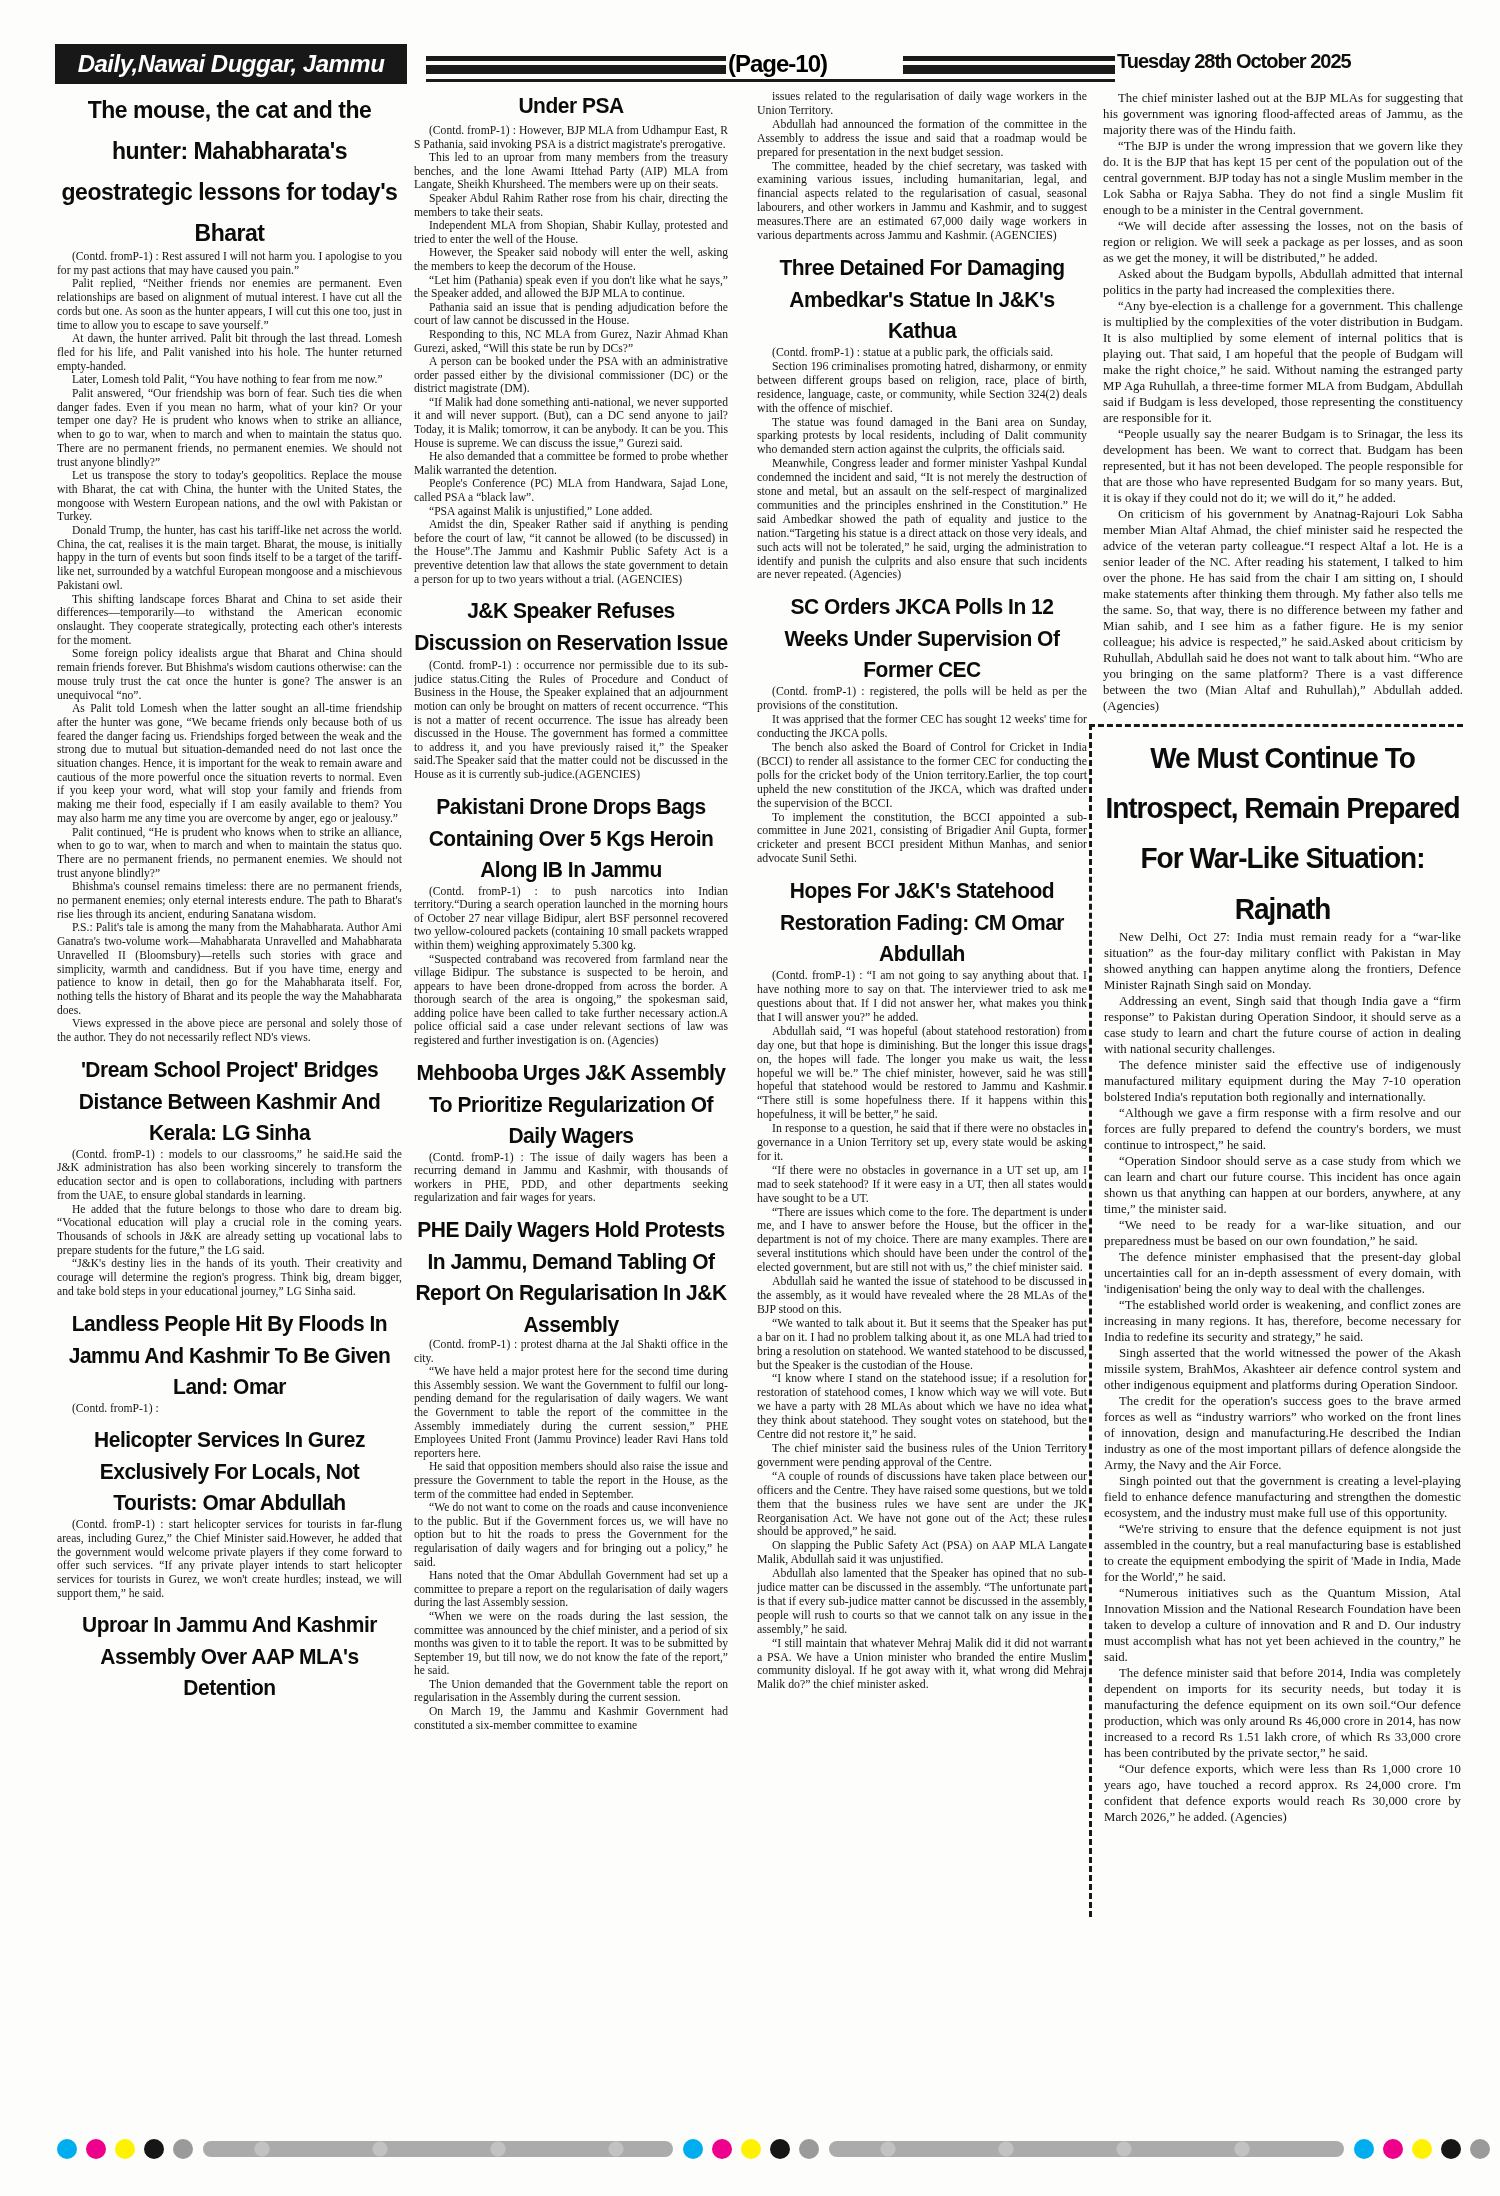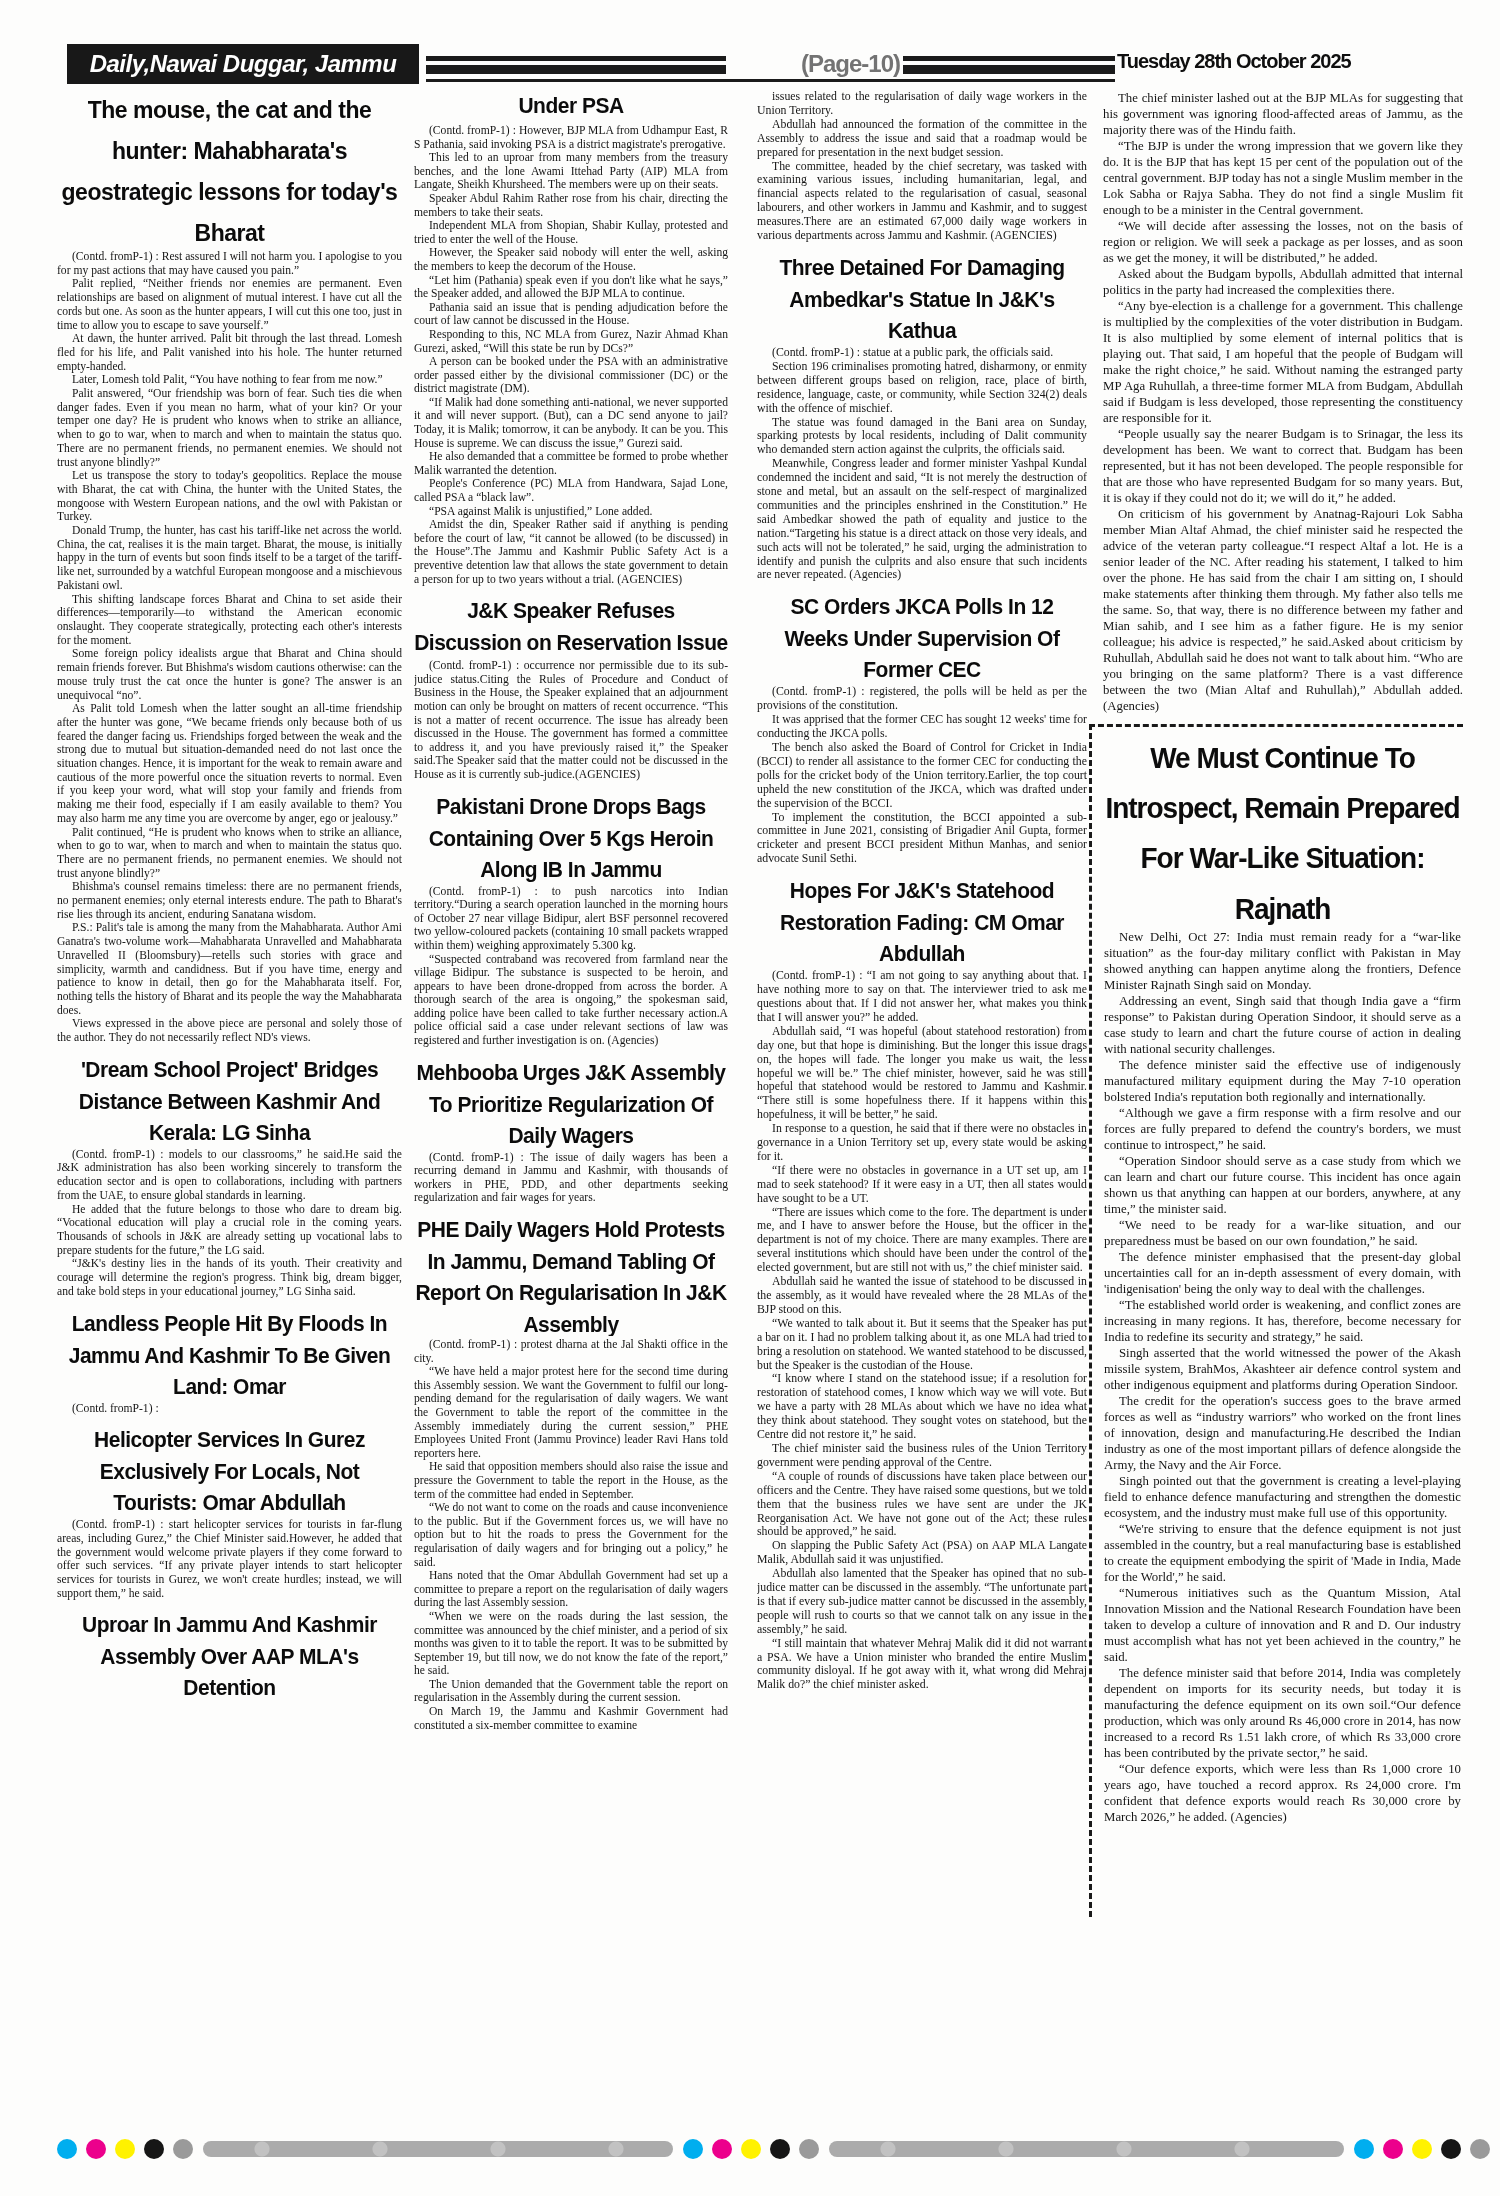--- a/index.html
+++ b/index.html
@@ -3,29 +3,29 @@
 <meta charset="utf-8">
 <style>
   html,body{margin:0;padding:0;}
   body{width:1500px;height:2196px;background:#fdfdfc;position:relative;overflow:hidden;
        font-family:"Liberation Serif",serif;}
   .page{position:absolute;inset:0;}
 
   
   .masthead{position:absolute;left:55px;top:44px;width:352px;height:40px;background:#181818;
     color:#fff;font-family:"Liberation Sans",sans-serif;font-weight:700;font-style:italic;
-    font-size:24px;display:flex;align-items:center;justify-content:center;letter-spacing:-0.5px;margin-left:12px;}
+    font-size:24px;display:flex;align-items:center;justify-content:center;letter-spacing:-0.5px;}
   .rulegroup{position:absolute;top:56px;height:26px;}
   .rg-left{left:426px;width:300px;}
   .rg-right{left:903px;width:212px;}
   .rulegroup .r1{display:block;height:5px;background:#1b1b1b;margin-bottom:4px;}
   .rulegroup .r2{display:block;height:9px;background:#1b1b1b;}
   .thinrule{position:absolute;left:426px;top:79px;width:689px;height:3px;background:#1b1b1b;}
-  .page-label{position:absolute;left:728px;top:50px;width:172px;text-align:right;
-    font-family:"Liberation Sans",sans-serif;font-weight:700;font-size:24px;letter-spacing:-1px;color:#737373;}
+  .page-label{position:absolute;left:728px;top:50px;width:172px;text-align:left;
+    font-family:"Liberation Sans",sans-serif;font-weight:700;font-size:24px;letter-spacing:-1px;color:#000000;}
   .edition-date{position:absolute;left:1117px;top:50px;width:360px;
     font-family:"Liberation Sans",sans-serif;font-weight:700;font-size:20px;letter-spacing:-1px;color:#0f0f0f;}
 
   
   .col{position:absolute;top:90px;height:2052px;overflow:hidden;color:#151515;}
   .c1{left:57px;width:345px;font-size:11.6px;line-height:13.7px;}
   .c2{left:414px;width:314px;font-size:11.6px;line-height:13.6px;}
   .c3{left:757px;width:330px;font-size:11.8px;line-height:13.9px;}
   .c4{left:1089px;width:374px;font-size:12.8px;line-height:16px;}
   .c4top{padding-left:14px;}

